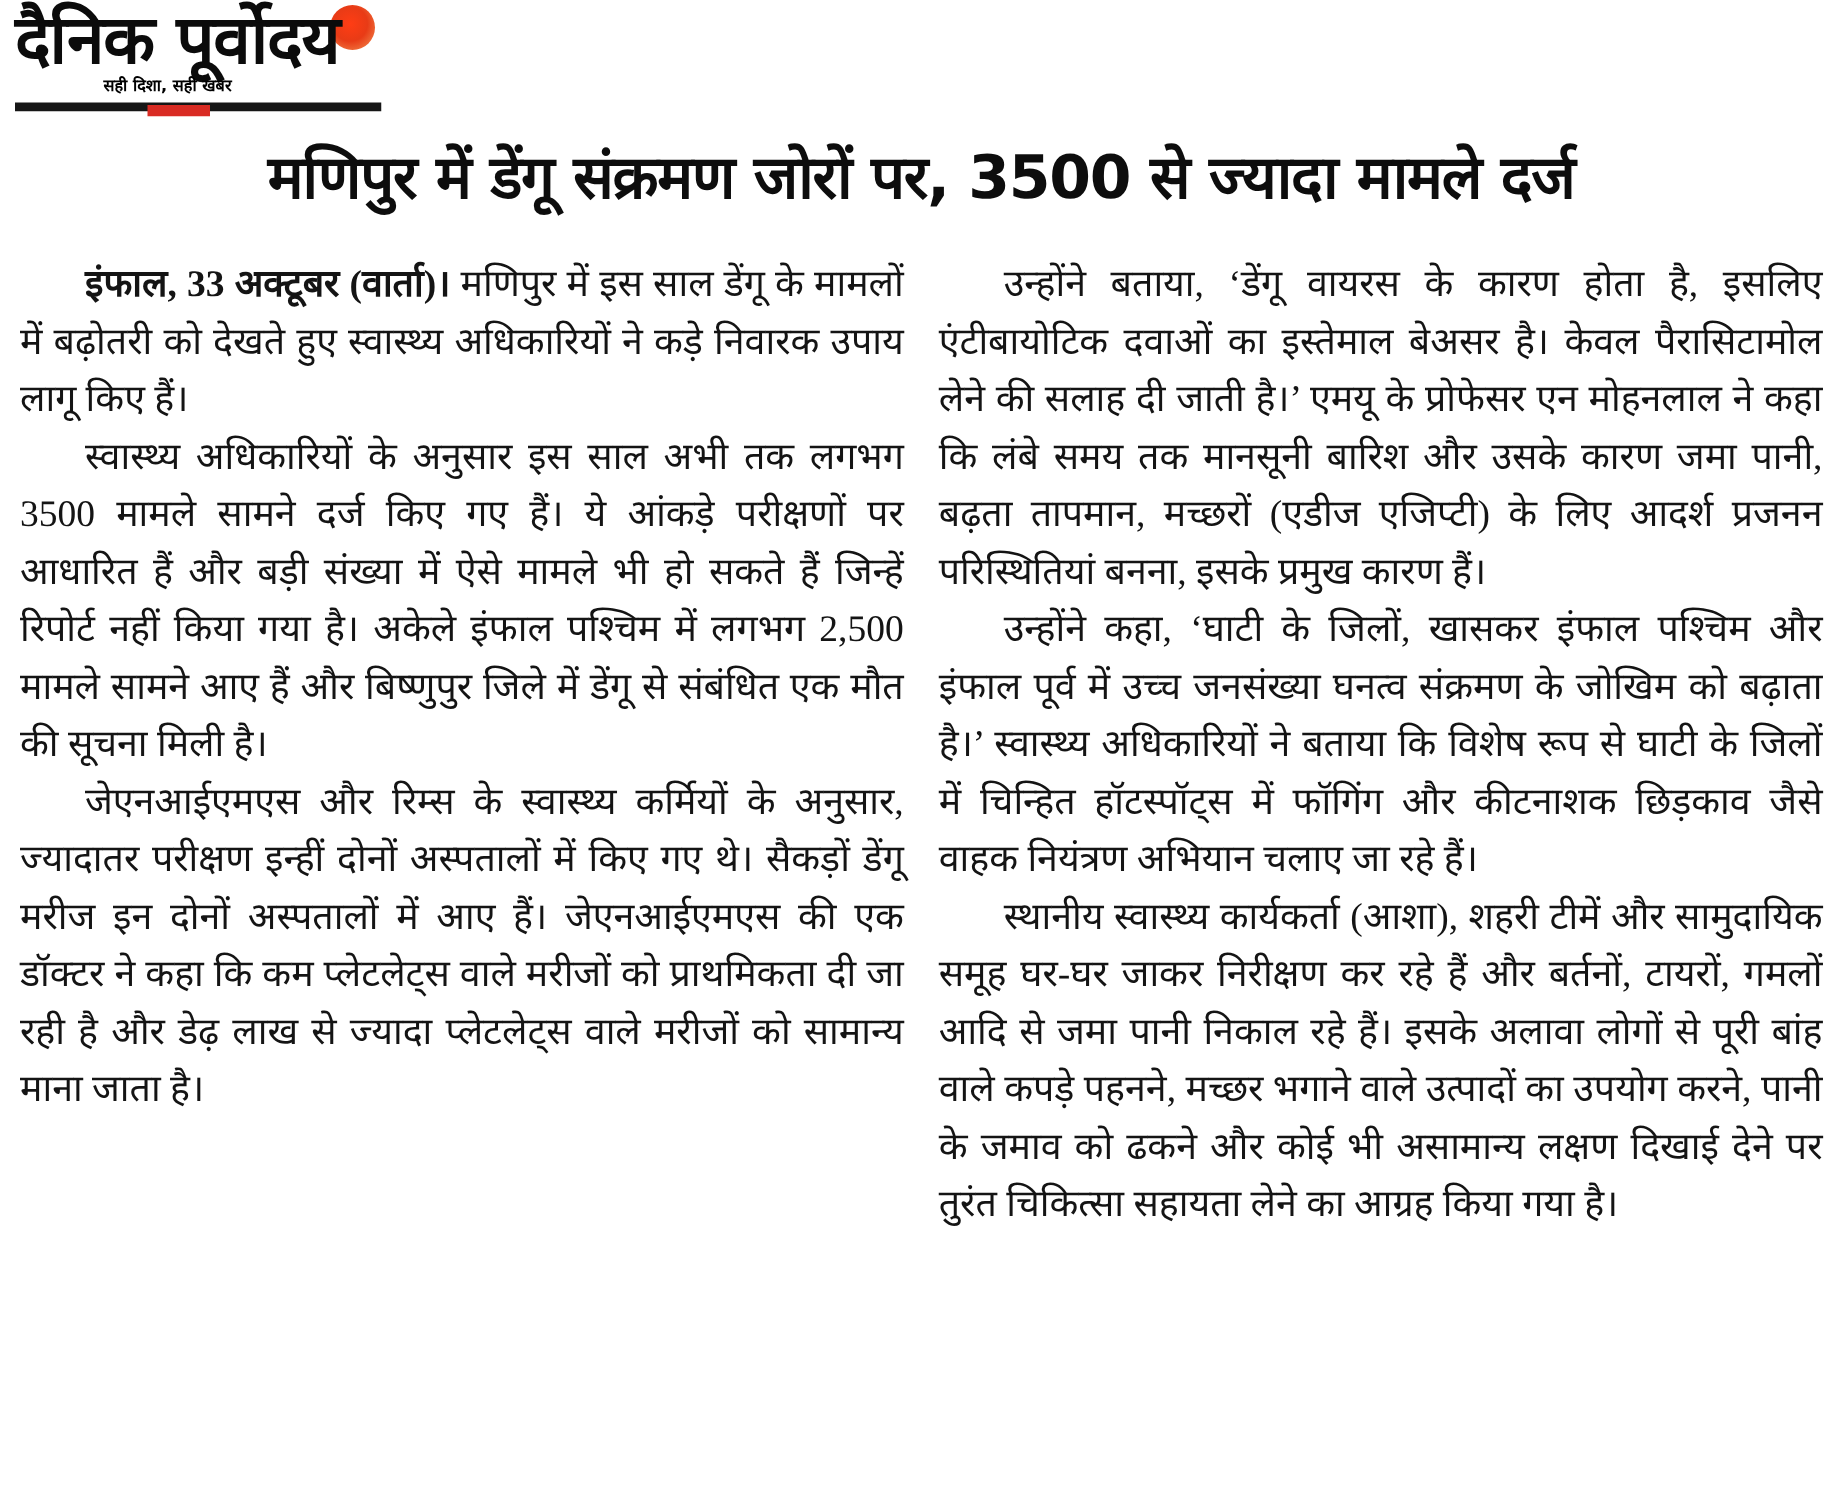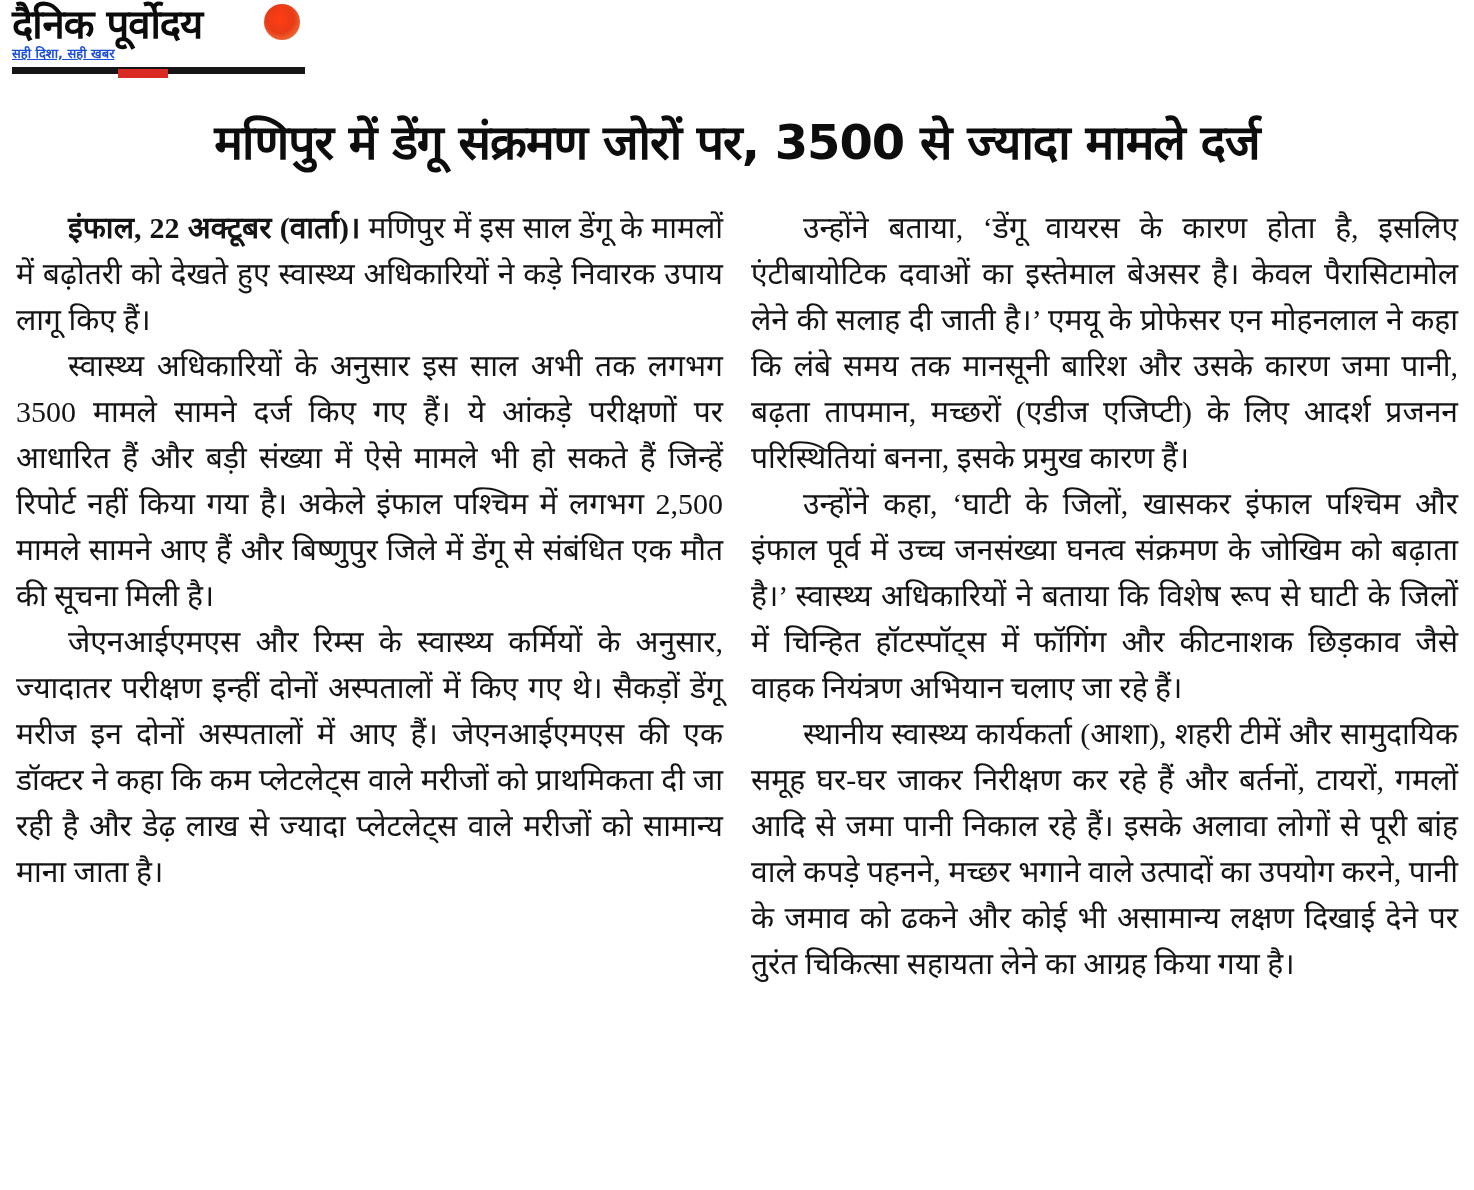--- a/index.html
+++ b/index.html
@@ -10,33 +10,33 @@
     overflow:hidden;
     font-family:"Liberation Serif","DejaVu Serif",serif;
     color:#111;
   }
   
   .masthead{position:absolute;top:0;left:12px;width:300px;}
   .logo{
     position:relative;z-index:2;
     margin:0;padding:2px 0 0 0;
     font-family:"DejaVu Sans","Liberation Sans",sans-serif;
-    font-weight:bold;font-size:40px;line-height:1.1;
+    font-weight:bold;font-size:54px;line-height:1.1;
     color:#0b0b0b;letter-spacing:-1px;white-space:nowrap;
   }
   .logo-circle{
     position:absolute;z-index:1;
     left:252px;top:4px;width:36px;height:36px;border-radius:50%;
     background:radial-gradient(circle at 45% 42%, #ff3d14 0%, #e83b16 48%, #f07b43 85%, #f49a63 100%);
   }
   .tagline{
     position:relative;z-index:2;
-    margin-top:-2px;text-align:left;padding-right:56px;
+    margin-top:-2px;text-align:center;padding-right:56px;
     font-family:"DejaVu Sans","Liberation Sans",sans-serif;
-    font-weight:bold;font-size:13px;color:#1d4ed8;white-space:nowrap;text-decoration:underline;
+    font-weight:bold;font-size:13px;color:#000000;white-space:nowrap;
   }
   .masthead-rule{
     position:relative;margin-top:5px;width:293px;height:7px;background:#161616;
   }
   .masthead-ribbon{
     position:absolute;left:106px;top:2px;width:50px;height:9px;background:#d92b23;
   }
   
   .headline{
     position:absolute;top:92px;left:0;width:1474px;
@@ -73,21 +73,21 @@
     <div class="masthead-rule">
       <span class="masthead-ribbon"></span>
     </div>
   </header>
 
   <h2 class="headline">मणिपुर में डेंगू संक्रमण जोरों पर, 3500 से ज्यादा मामले दर्ज</h2>
 
   <main class="article">
 
     <section class="col">
-      <p><strong class="dateline">इंफाल, 22 अक्टूबर (वार्ता)।</strong> <span>मणिपुर में इस साल डेंगू के मामलों में बढ़ोतरी को देखते हुए स्वास्थ्य अधिकारियों ने कड़े निवारक उपाय लागू किए हैं।</span></p>
+      <p><strong class="dateline">इंफाल, 33 अक्टूबर (वार्ता)।</strong> <span>मणिपुर में इस साल डेंगू के मामलों में बढ़ोतरी को देखते हुए स्वास्थ्य अधिकारियों ने कड़े निवारक उपाय लागू किए हैं।</span></p>
       <p>स्वास्थ्य अधिकारियों के अनुसार इस साल अभी तक लगभग 3500 मामले सामने दर्ज किए गए हैं। ये आंकड़े परीक्षणों पर आधारित हैं और बड़ी संख्या में ऐसे मामले भी हो सकते हैं जिन्हें रिपोर्ट नहीं किया गया है। अकेले इंफाल पश्चिम में लगभग 2,500 मामले सामने आए हैं और बिष्णुपुर जिले में डेंगू से संबंधित एक मौत की सूचना मिली है।</p>
       <p>जेएनआईएमएस और रिम्स के स्वास्थ्य कर्मियों के अनुसार, ज्यादातर परीक्षण इन्हीं दोनों अस्पतालों में किए गए थे। सैकड़ों डेंगू मरीज इन दोनों अस्पतालों में आए हैं। जेएनआईएमएस की एक डॉक्टर ने कहा कि कम प्लेटलेट्स वाले मरीजों को प्राथमिकता दी जा रही है और डेढ़ लाख से ज्यादा प्लेटलेट्स वाले मरीजों को सामान्य माना जाता है।</p>
     </section>
 
     <section class="col">
       <p>उन्होंने बताया, ‘डेंगू वायरस के कारण होता है, इसलिए एंटीबायोटिक दवाओं का इस्तेमाल बेअसर है। केवल पैरासिटामोल लेने की सलाह दी जाती है।’ एमयू के प्रोफेसर एन मोहनलाल ने कहा कि लंबे समय तक मानसूनी बारिश और उसके कारण जमा पानी, बढ़ता तापमान, मच्छरों (एडीज एजिप्टी) के लिए आदर्श प्रजनन परिस्थितियां बनना, इसके प्रमुख कारण हैं।</p>
       <p>उन्होंने कहा, ‘घाटी के जिलों, खासकर इंफाल पश्चिम और इंफाल पूर्व में उच्च जनसंख्या घनत्व संक्रमण के जोखिम को बढ़ाता है।’ स्वास्थ्य अधिकारियों ने बताया कि विशेष रूप से घाटी के जिलों में चिन्हित हॉटस्पॉट्स में फॉगिंग और कीटनाशक छिड़काव जैसे वाहक नियंत्रण अभियान चलाए जा रहे हैं।</p>
       <p>स्थानीय स्वास्थ्य कार्यकर्ता (आशा), शहरी टीमें और सामुदायिक समूह घर-घर जाकर निरीक्षण कर रहे हैं और बर्तनों, टायरों, गमलों आदि से जमा पानी निकाल रहे हैं। इसके अलावा लोगों से पूरी बांह वाले कपड़े पहनने, मच्छर भगाने वाले उत्पादों का उपयोग करने, पानी के जमाव को ढकने और कोई भी असामान्य लक्षण दिखाई देने पर तुरंत चिकित्सा सहायता लेने का आग्रह किया गया है।</p>
     </section>
 

